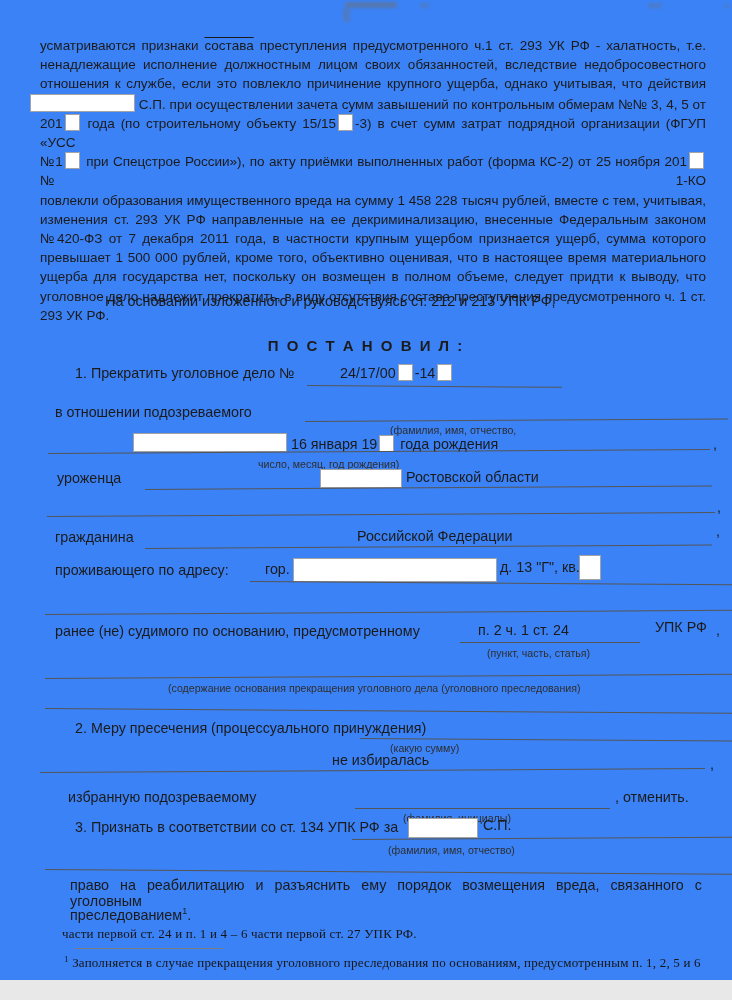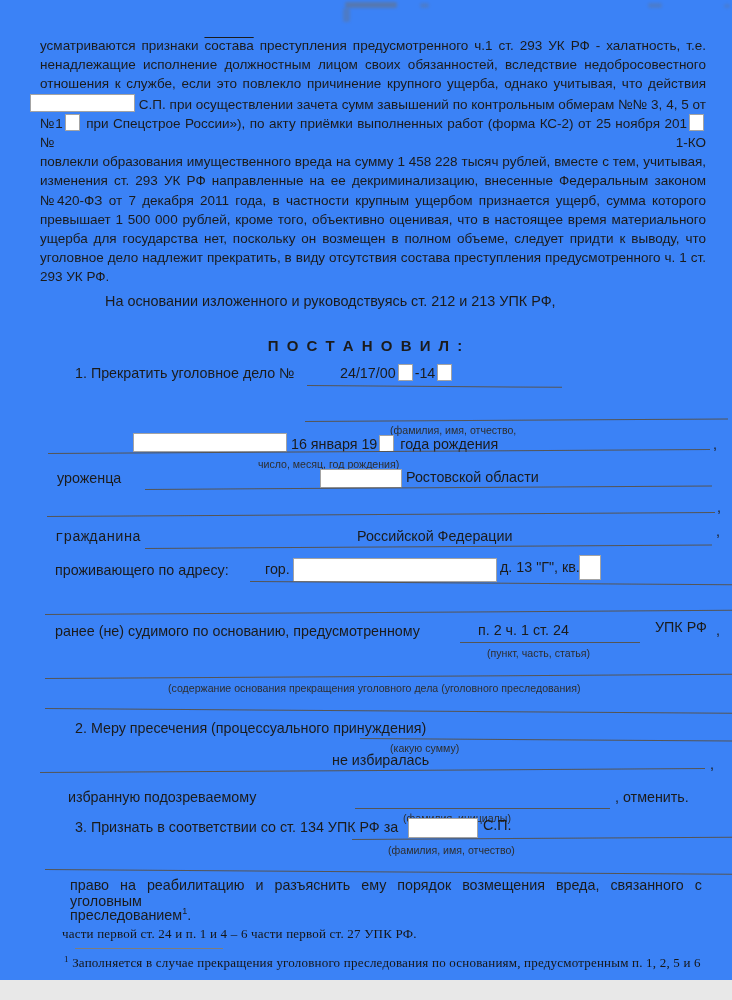--- a/index.html
+++ b/index.html
@@ -41,55 +41,57 @@
   <div class="smudge" style="left:343px;top:8px;width:7px;height:14px;opacity:.35;"></div>
   <div class="smudge" style="left:420px;top:3px;width:9px;height:5px;opacity:.3;"></div>
   <div class="smudge" style="left:648px;top:3px;width:14px;height:5px;opacity:.3;"></div>
   <div class="smudge" style="left:724px;top:4px;width:6px;height:4px;opacity:.25;"></div>
 
   <div class="para">
     <div class="jl"><span>усматриваются признаки</span> <span class="ovl">состава</span> <span>преступления предусмотренного ч.1 ст. 293 УК РФ - халатность, т.е.</span></div>
     <div class="jl">ненадлежащие исполнение должностным лицом своих обязанностей, вследствие недобросовестного</div>
     <div class="jl">отношения к службе, если это повлекло причинение крупного ущерба, однако учитывая, что действия</div>
     <div class="jl"><span class="rbox rb-name"></span> <span>С.П. при осуществлении зачета сумм завышений по контрольным обмерам №№ 3, 4, 5 от</span></div>
+    <div class="jl"><span>201</span><span class="rbox rb-sm"></span> <span>года (по строительному объекту 15/15</span><span class="rbox rb-sm"></span><span>-3) в счет сумм затрат подрядной организации (ФГУП «УСС</span></div>
     <div class="jl"><span>№1</span><span class="rbox rb-sm"></span> <span>при Спецстрое России»), по акту приёмки выполненных работ (форма КС-2) от 25 ноября 201</span><span class="rbox rb-sm"></span> <span>№ 1-КО</span></div>
     <div class="jl">повлекли образования имущественного вреда на сумму 1 458 228 тысяч рублей, вместе с тем, учитывая,</div>
     <div class="jl">изменения ст. 293 УК РФ направленные на ее декриминализацию, внесенные Федеральным законом</div>
     <div class="jl">№420-ФЗ от 7 декабря 2011 года, в частности крупным ущербом признается ущерб, сумма которого</div>
     <div class="jl">превышает 1 500 000 рублей, кроме того, объективно оценивая, что в настоящее время материального</div>
     <div class="jl">ущерба для государства нет, поскольку он возмещен в полном объеме, следует придти к выводу, что</div>
     <div class="jl">уголовное дело надлежит прекратить, в виду отсутствия состава преступления предусмотренного ч. 1 ст.</div>
     <div class="jl last">293 УК РФ.</div>
   </div>
 
   <div class="abs indent" style="left:105px;top:293px;">На основании изложенного и руководствуясь  ст. 212 и 213 УПК РФ,</div>
 
   <div class="heading" style="top:337px;">П О С Т А Н О В И Л :</div>
 
   <div class="abs lbl" style="left:75px;top:365px;">1. Прекратить уголовное дело №</div>
   <div class="abs val" style="left:340px;top:364px;"><span>24/17/00</span><span class="rbox rb-sm"></span><span>-14</span><span class="rbox rb-sm"></span></div>
   <div class="hline tiltR" style="left:307px;top:385px;width:255px;"></div>
 
+  <div class="abs lbl" style="left:55px;top:404px;">в отношении подозреваемого</div>
   <div class="hline tiltL" style="left:305px;top:421px;width:423px;"></div>
   <div class="abs caption" style="left:390px;top:424px;">(фамилия, имя, отчество,</div>
 
   <div class="abs val" style="left:133px;top:433px;"><span class="rbox" style="width:152px;height:17px;"></span> <span>16 января 19</span><span class="rbox rb-sm"></span> <span>года рождения</span></div>
   <div class="hline tiltL" style="left:48px;top:453px;width:662px;"></div>
   <div class="abs val" style="left:713px;top:436px;">,</div>
   <div class="abs caption" style="left:258px;top:458px;">число, месяц, год рождения)</div>
 
   <div class="abs lbl" style="left:57px;top:470px;">уроженца</div>
   <div class="absbox" style="left:320px;top:469px;width:80px;height:17px;"></div>
   <div class="abs val" style="left:406px;top:469px;">Ростовской области</div>
   <div class="hline tiltL" style="left:145px;top:489px;width:567px;"></div>
 
   <div class="hline tiltL" style="left:47px;top:516px;width:668px;"></div>
   <div class="abs val" style="left:717px;top:499px;">,</div>
 
-  <div class="abs lbl" style="left:55px;top:529px;font-family:Liberation Mono, monospace;">гражданина</div>
+  <div class="abs lbl" style="left:55px;top:529px;">гражданина</div>
   <div class="abs val" style="left:357px;top:528px;">Российской Федерации</div>
   <div class="hline tiltL" style="left:145px;top:548px;width:567px;"></div>
   <div class="abs val" style="left:716px;top:523px;">,</div>
 
   <div class="abs lbl" style="left:55px;top:562px;">проживающего по адресу:</div>
   <div class="abs val" style="left:265px;top:561px;">гор.</div>
   <div class="absbox" style="left:293px;top:558px;width:202px;height:22px;"></div>
   <div class="abs val" style="left:500px;top:559px;">д. 13 "Г", кв.</div>
   <div class="absbox" style="left:579px;top:555px;width:20px;height:23px;"></div>
   <div class="hline tiltR" style="left:250px;top:581px;width:482px;"></div>

